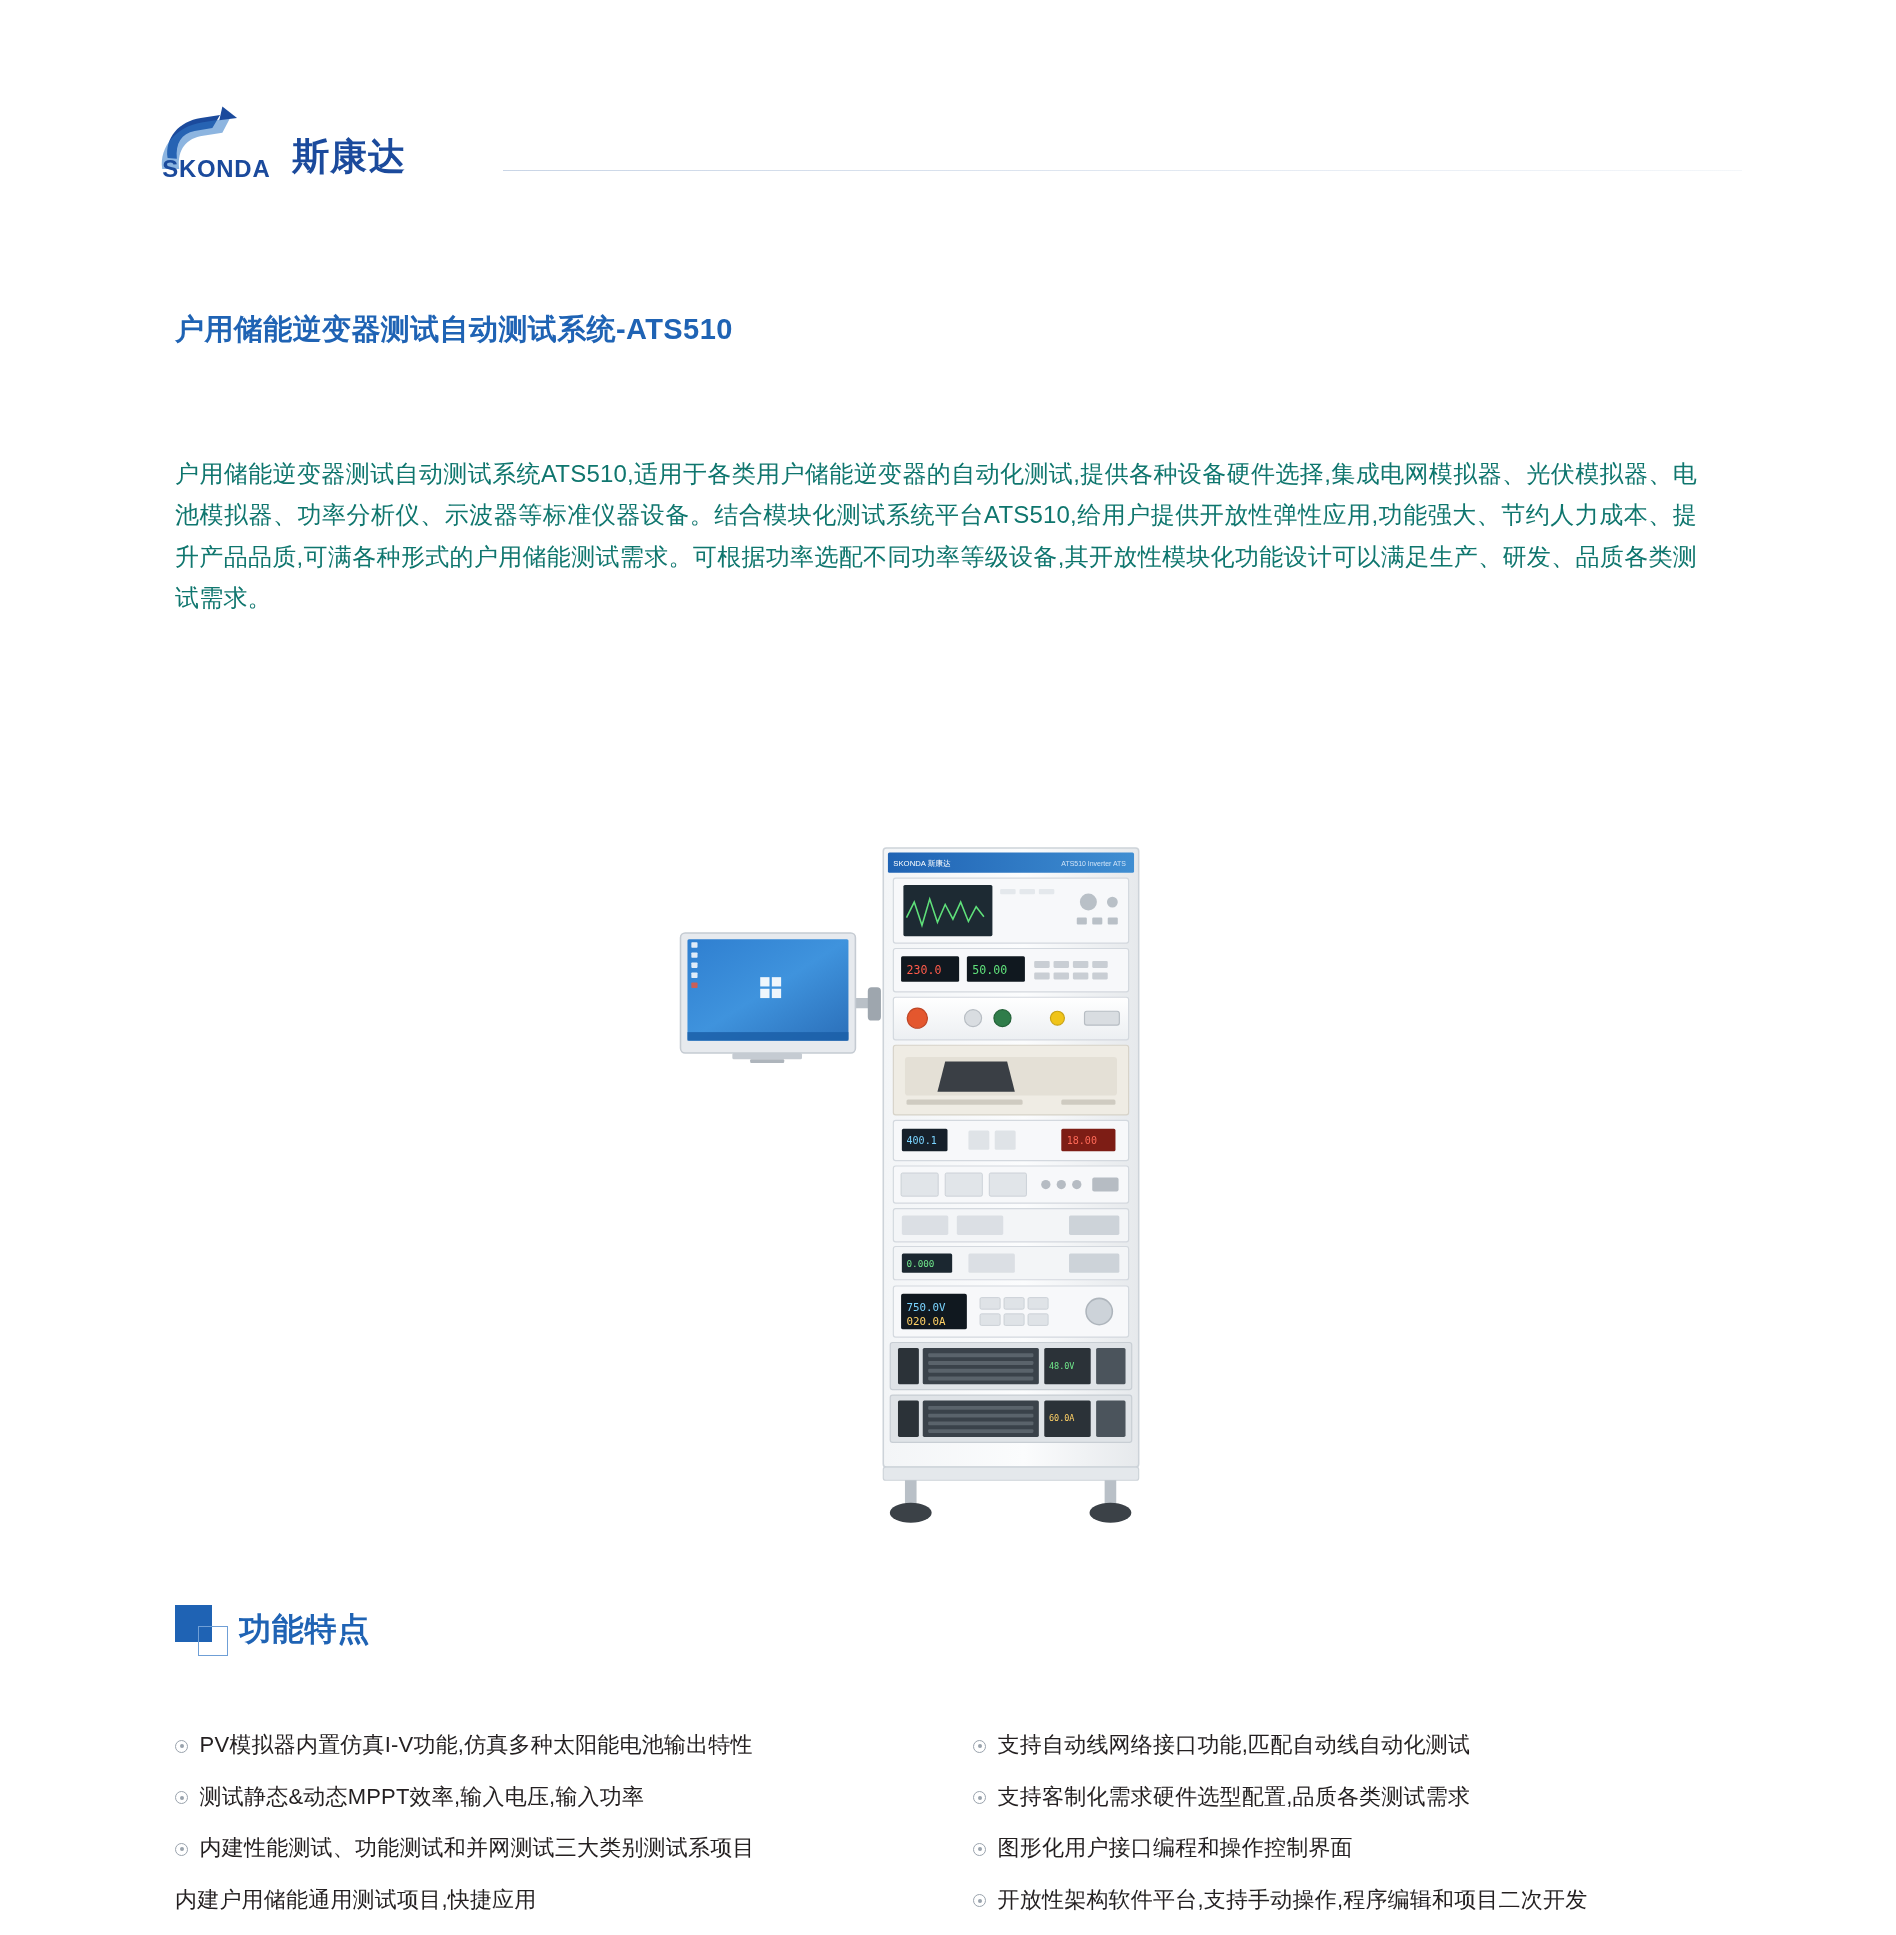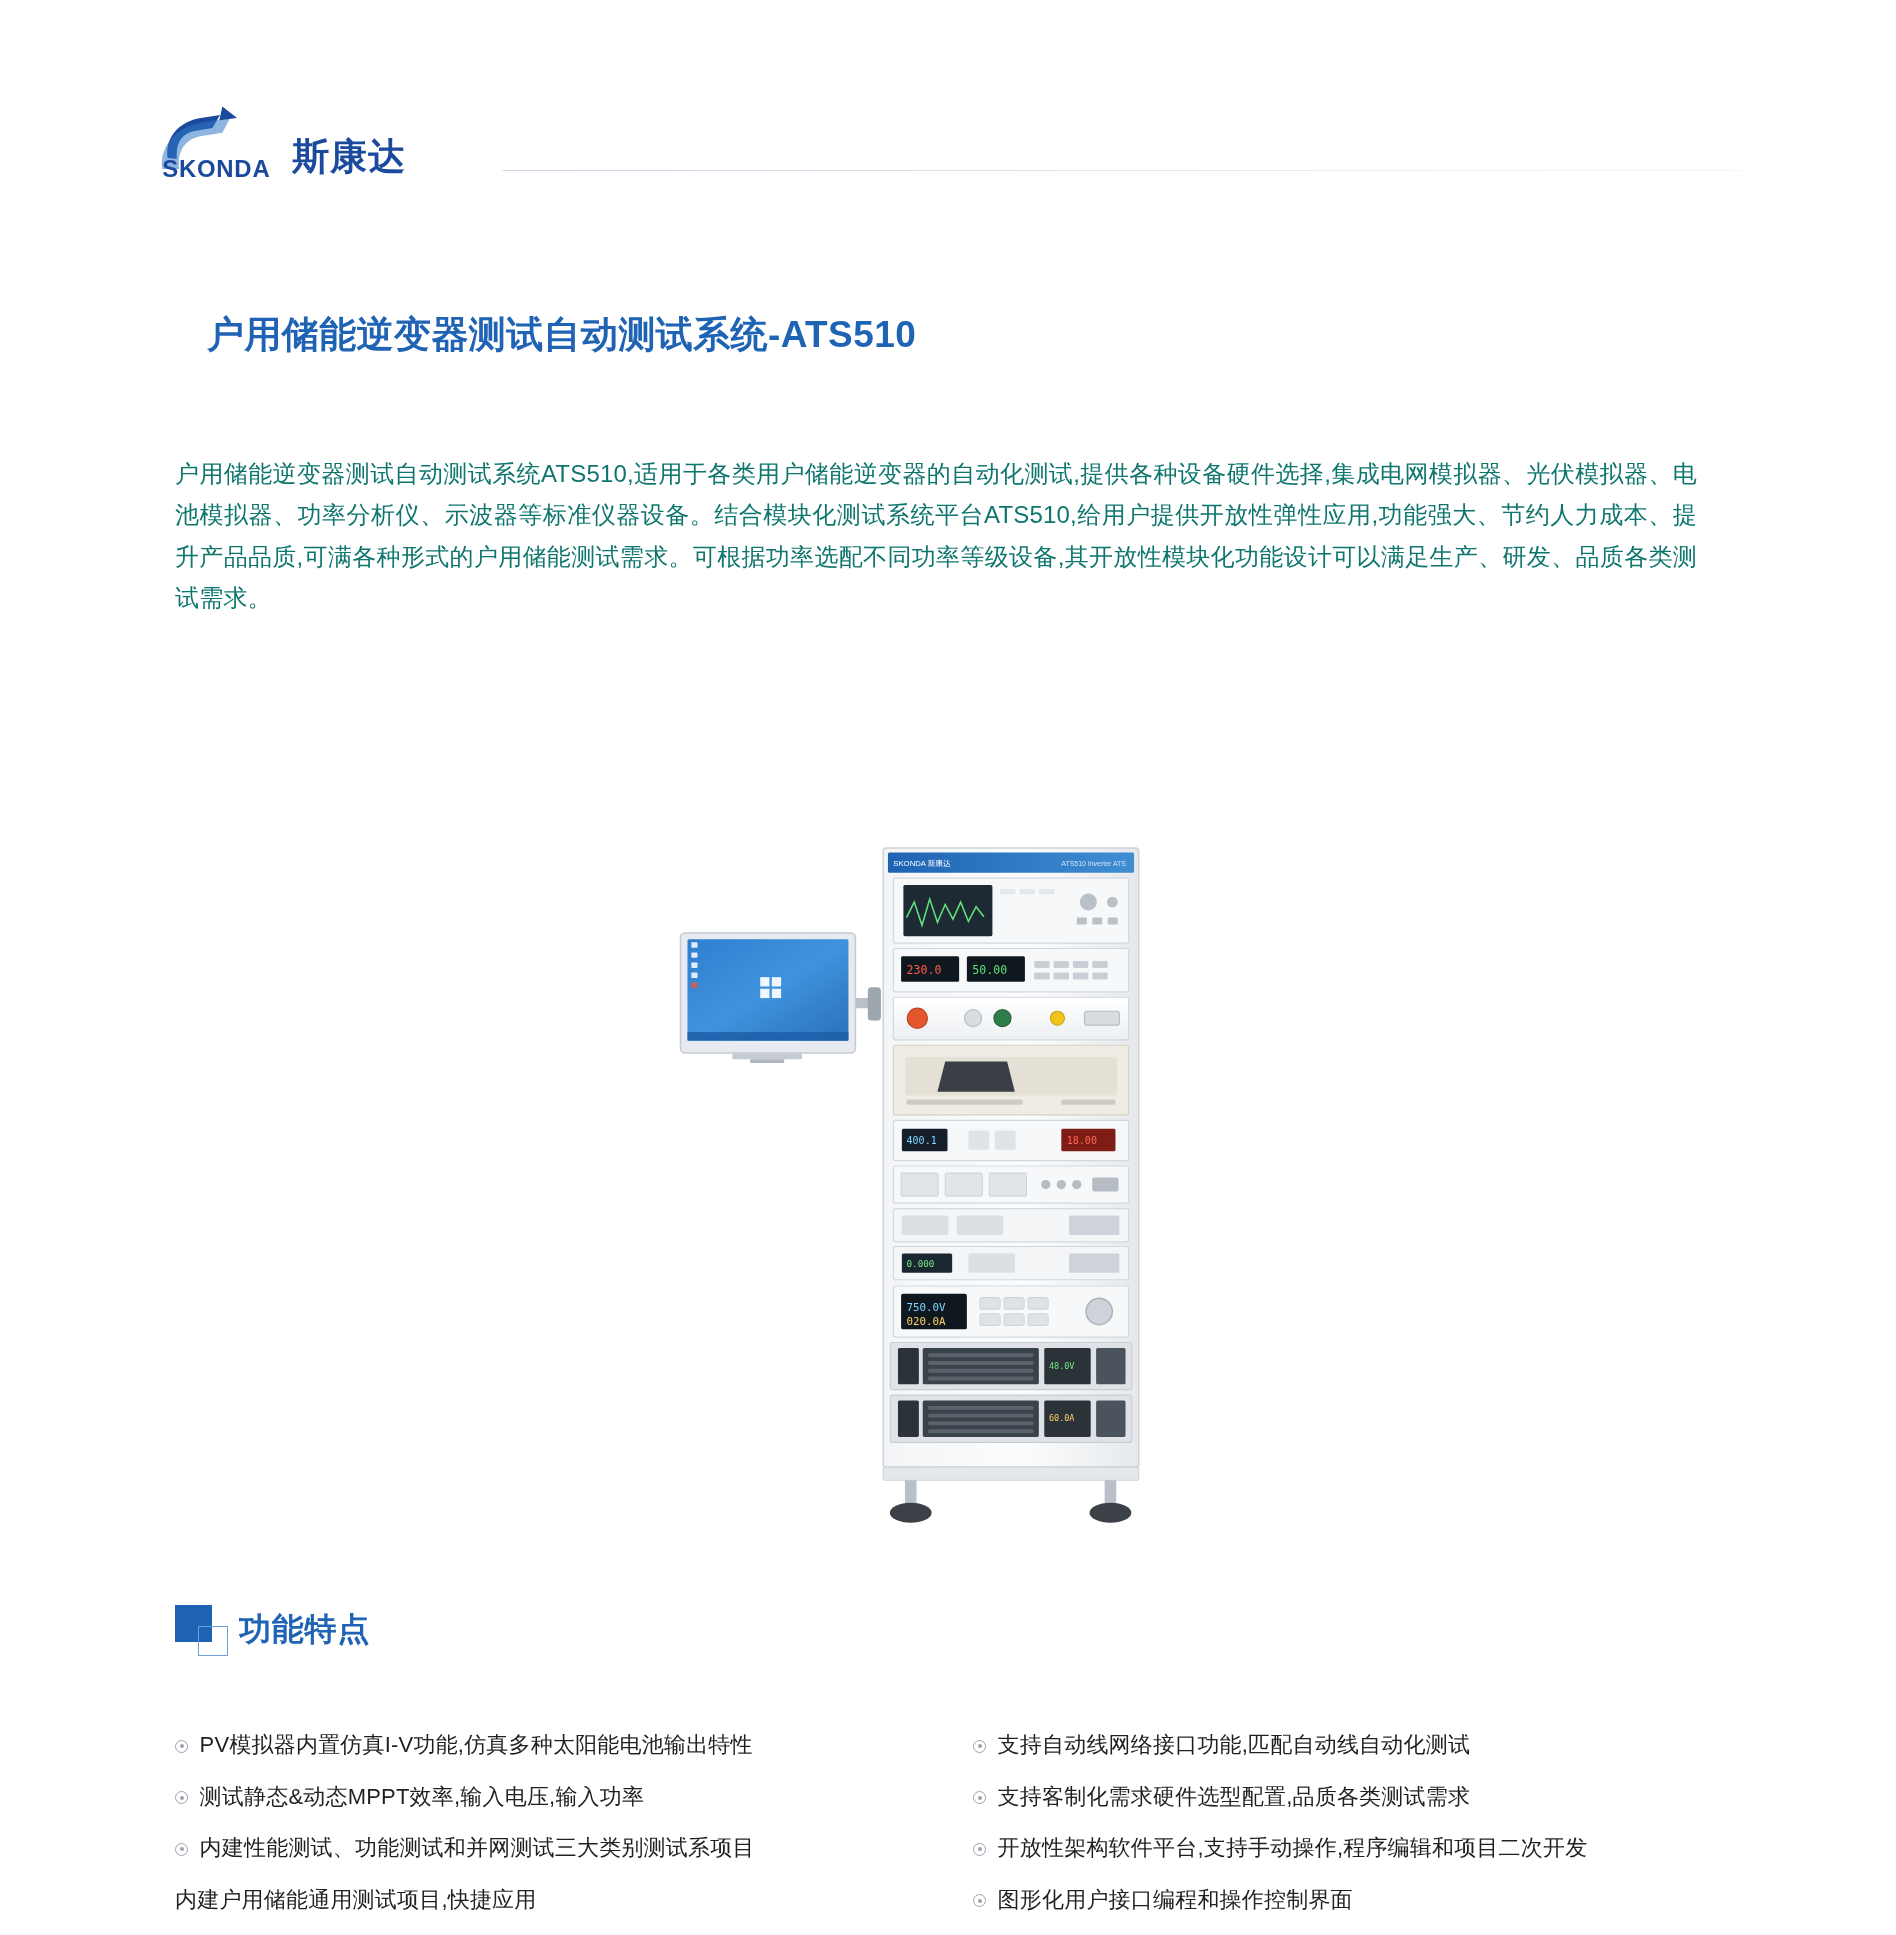--- a/index.html
+++ b/index.html
@@ -61,26 +61,25 @@
     width: 1239px;
     height: 1.2px;
     background: linear-gradient(to right, #c9d5e6, #e9eef5 70%, #f4f7fa);
   }
 
   
   .title {
     position: absolute;
     left: 175px;
     top: 310px;
-    font-size: 37px;
+    font-size: 29px;
     font-weight: 700;
     color: #1f63b4;
     letter-spacing: 0.4px;
     white-space: nowrap;
-    margin-left: 32px;
   }
 
   
   .intro {
     position: absolute;
     left: 175px;
     top: 453px;
     width: 1522px;
     font-size: 24px;
     line-height: 1.72;
@@ -430,27 +429,27 @@
       <div class="feature-item">
         <span class="bullet"></span>
         <span class="feature-text">支持自动线网络接口功能,匹配自动线自动化测试</span>
       </div>
       <div class="feature-item">
         <span class="bullet"></span>
         <span class="feature-text">支持客制化需求硬件选型配置,品质各类测试需求</span>
       </div>
       <div class="feature-item">
         <span class="bullet"></span>
+        <span class="feature-text">图形化用户接口编程和操作控制界面</span>
+      </div>
+      <div class="feature-item">
+        <span class="bullet"></span>
         <span class="feature-text">开放性架构软件平台,支持手动操作,程序编辑和项目二次开发</span>
       </div>
       <div class="feature-item">
-        <span class="bullet"></span>
-        <span class="feature-text">图形化用户接口编程和操作控制界面</span>
-      </div>
-      <div class="feature-item">
 
         <span class="feature-text">支持客制化word,excel等多元化报告编辑功能</span>
       </div>
 
     </div>
 
   </div>
 
 </div>
 

